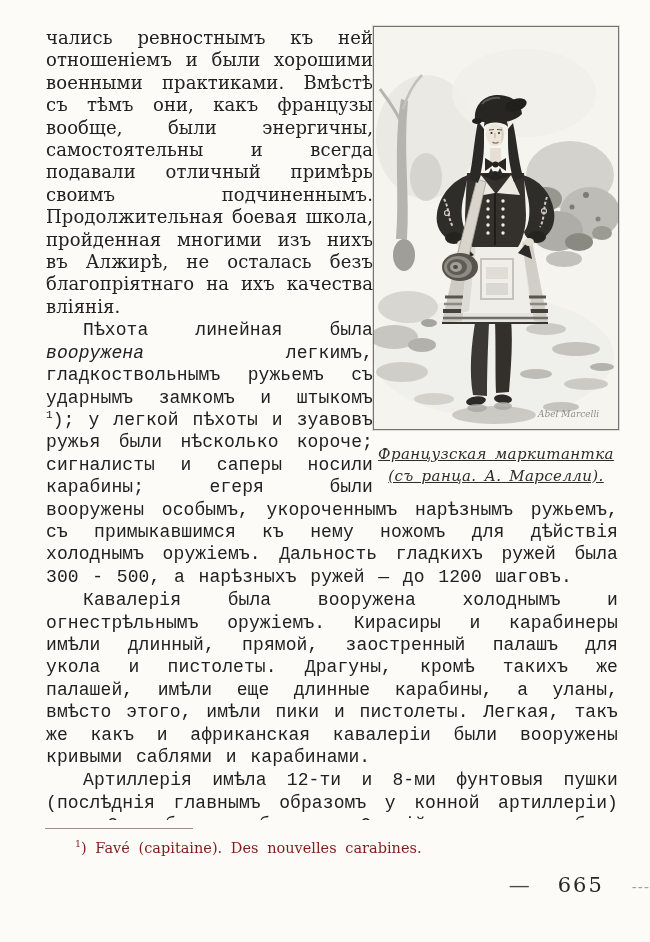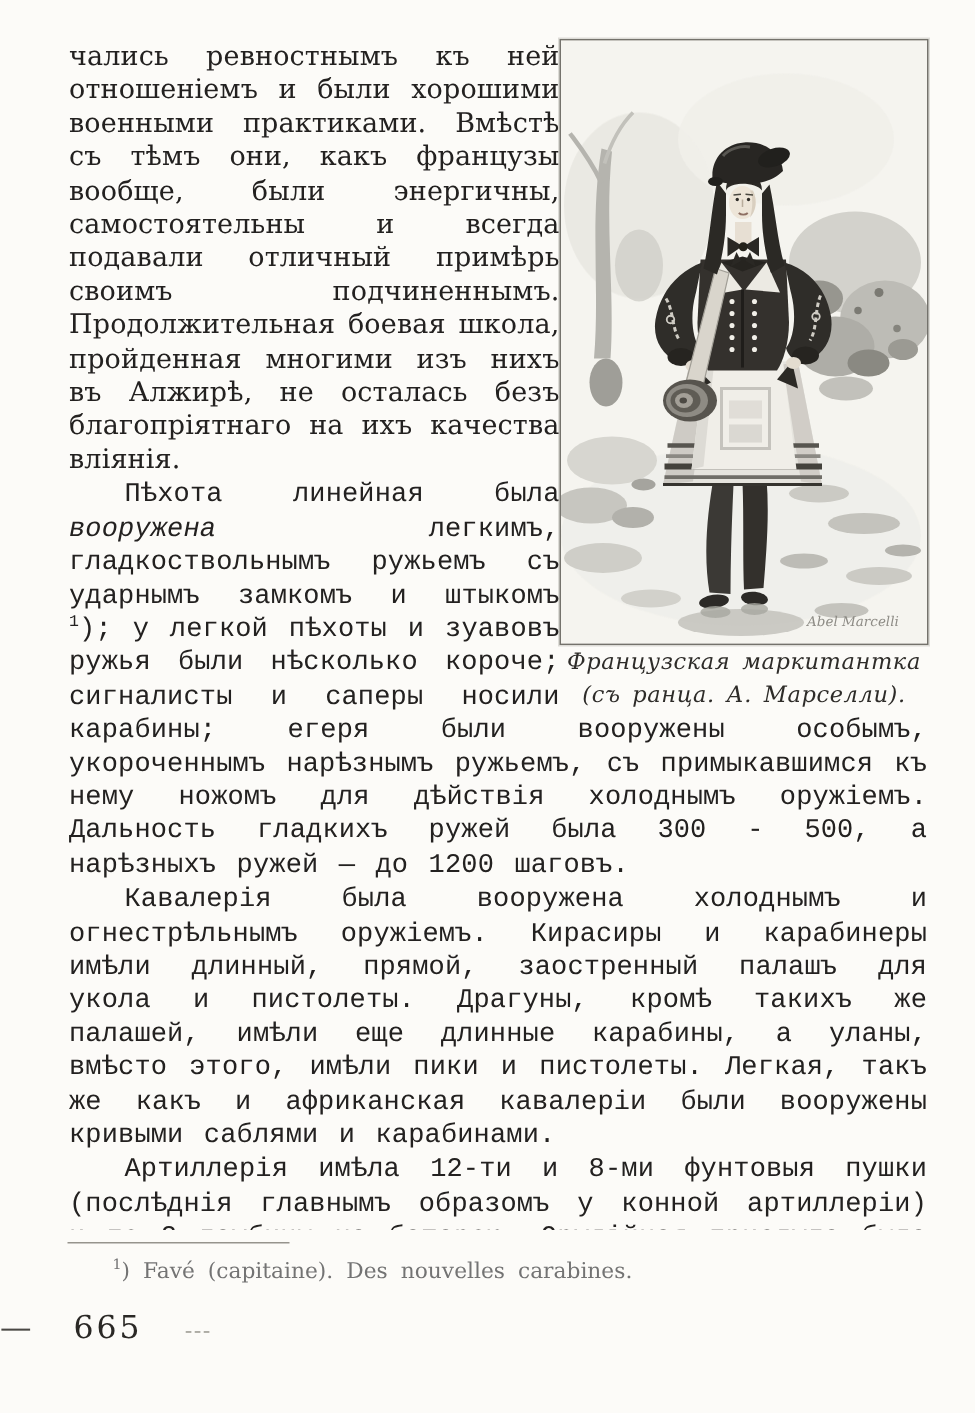--- a/index.html
+++ b/index.html
@@ -19,47 +19,48 @@
     float:right;width:246px;margin:2px 0 6px 18px;
   }
   .frame{
     width:244px;height:402px;
     border:1px solid #74726c;
     box-shadow:0 0 0 1px #dddcd7;
     background:#f5f4ef;
   }
   .frame svg{display:block;}
   figcaption{
-    text-align:center;font-style:italic;
+    margin-top:13px;text-align:center;font-style:italic;
     font-size:15px;line-height:22px;color:#2e2c29;letter-spacing:.4px;
     word-spacing:.18em;
+    text-decoration:underline;
   }
   p.para{
     margin:1px;font-size:18px;line-height:22.4px;
     text-align:justify;word-spacing:.15em;letter-spacing:.1px;
   }
   p.para.indent{text-indent:37px;font-family:Liberation Mono, monospace;}
   p.para.space-before{margin-top:7px;}
   p.para i{font-style:italic;}
   p.para sup{font-size:11px;line-height:0;}
   
   .footer{
     position:absolute;left:0;right:0;top:820px;bottom:0;
     background:#fcfbf8;
   }
   .footnote-rule{
     margin:8px 0 9px 45px;width:148px;height:0;
     border-top:1px solid #96948d;
   }
   .footnote{
-    margin-left:75px;font-size:14.5px;color:#737373;word-spacing:.28em;
+    margin-left:75px;font-size:14.5px;color:#7f1d1d;word-spacing:.28em;
   }
   .footnote sup{font-size:9.5px;}
   .page-number{
-    margin-top:17px;text-align:left;font-size:21px;color:#2a2825;
+    margin-top:17px;text-align:right;font-size:21px;color:#2a2825;
   }
   .page-number .dash-left{margin-right:28px;color:#4a4844;}
   .page-number .num{letter-spacing:2px;}
   .page-number .dash-right{margin-left:28px;color:#a5a39c;font-size:15px;letter-spacing:1px;}
 </style>
 </head>
 <body>
 
 <div class="page">
   <div class="content">

